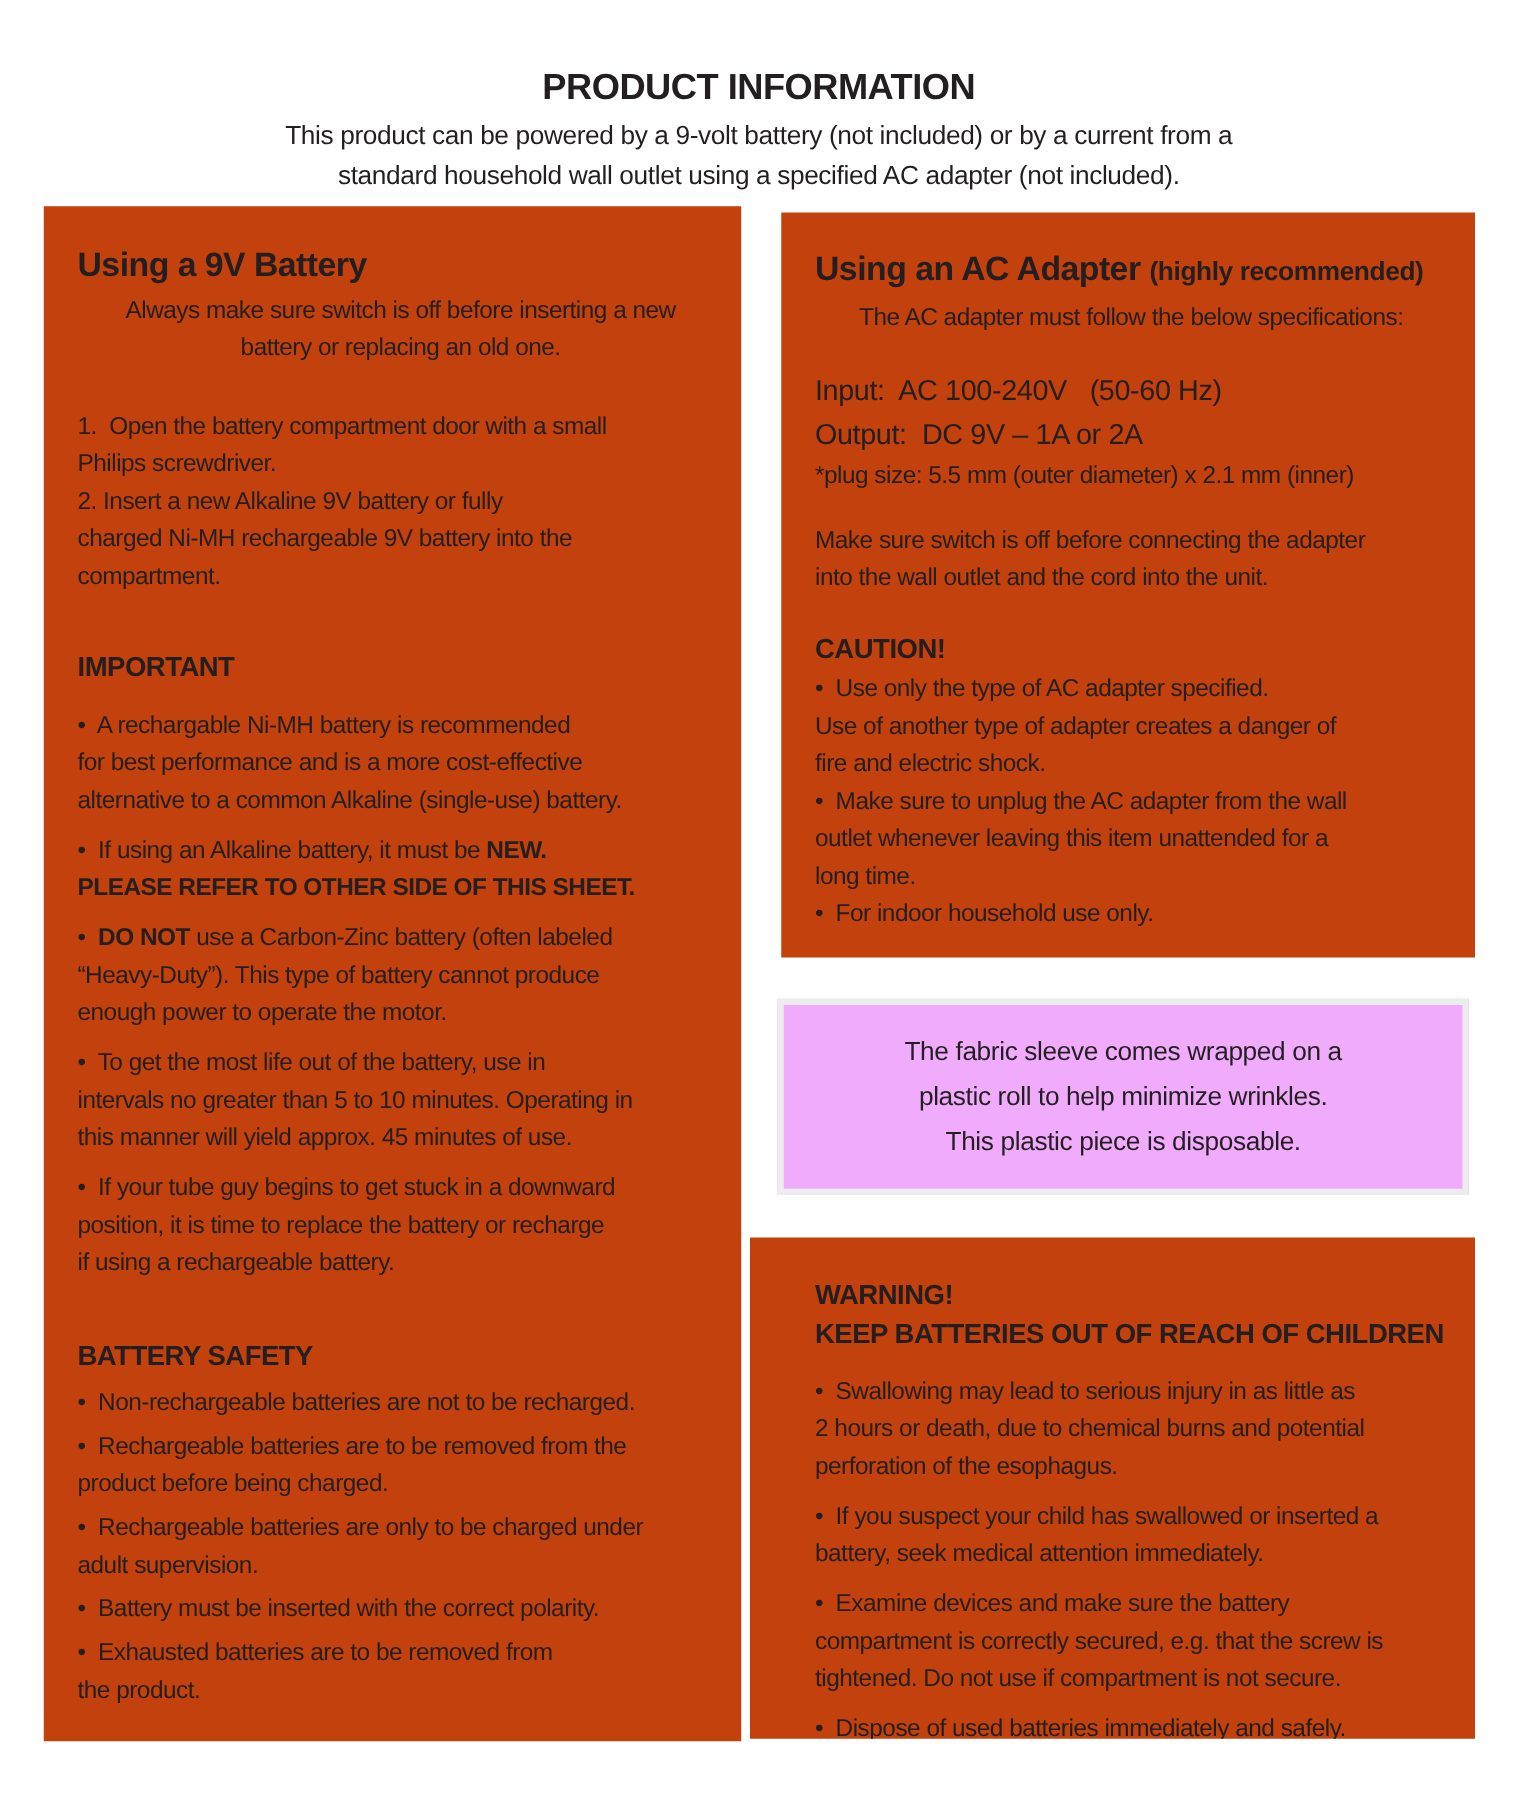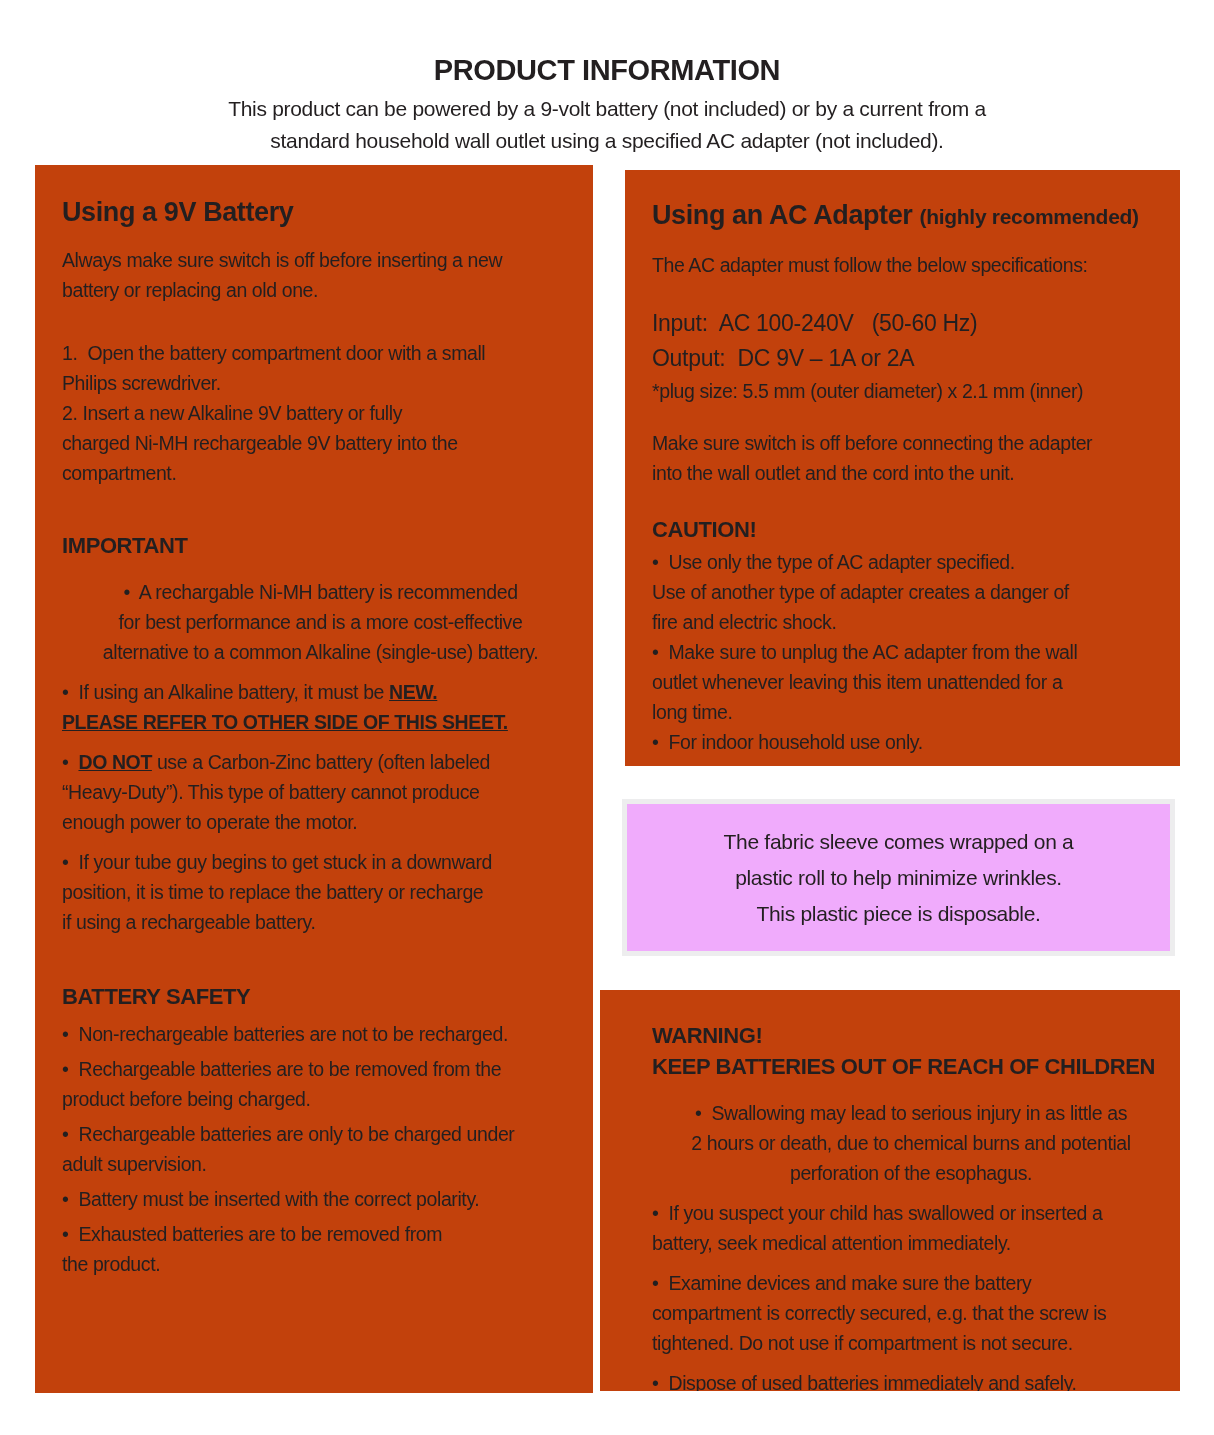--- a/index.html
+++ b/index.html
@@ -24,26 +24,26 @@
 
   h2,h3{margin:0;padding:0;}
   .box-heading{font-size:27px;font-weight:bold;letter-spacing:-0.4px;line-height:34px;}
   .box-heading .suffix{font-size:21px;letter-spacing:-0.3px;}
   .section-heading{font-size:22px;font-weight:bold;letter-spacing:-0.4px;line-height:31px;}
   .mt-a{margin-top:42px;}
   .mt-b{margin-top:44px;}
   .mt-c{margin-top:26px;}
 
   .para{font-size:19.5px;line-height:30px;letter-spacing:-0.4px;white-space:pre;margin:0;}
-  .b{font-weight:bold;text-decoration:underline;}
-  .intro-block{margin-top:16px;}
+  .b{font-weight:bold;}
+  .intro-block{margin-top:4px;text-align:center;}
   .steps{margin-top:33px;}
   .spaced{margin-top:10px;}
   .spaced .para{margin-top:10px;}
-  .spaced .para:first-child{margin-top:16px;text-align:center;}
+  .spaced .para:first-child{margin-top:16px;}
   .semi{margin-top:7px;}
   .semi .para{margin-top:5px;}
   .semi .para:first-child{margin-top:0;}
   .tight{margin-top:2px;}
   .tight .para{margin-top:0;}
 
   .specs{margin-top:26px;}
   .spec{font-size:23px;line-height:35px;letter-spacing:-0.3px;white-space:pre;}
   .note{margin-top:22px;}
 </style>
@@ -72,20 +72,23 @@
     <h3 class="section-heading mt-a">IMPORTANT</h3>
     <div class="spaced">
         <div class="para"><span>•&nbsp; </span><span>A rechargable Ni-MH battery is recommended
 for best performance and is a more cost-effective
 alternative to a common Alkaline (single-use) battery.</span></div>
         <div class="para"><span>•&nbsp; </span><span>If using an Alkaline battery, it must be </span><span class="b">NEW.
 PLEASE REFER TO OTHER SIDE OF THIS SHEET.</span></div>
         <div class="para"><span>•&nbsp; </span><span class="b">DO NOT</span><span> use a Carbon-Zinc battery (often labeled
 “Heavy-Duty”). This type of battery cannot produce
 enough power to operate the motor.</span></div>
+        <div class="para"><span>•&nbsp; </span><span>To get the most life out of the battery, use in
+intervals no greater than 5 to 10 minutes. Operating in
+this manner will yield approx. 45 minutes of use.</span></div>
         <div class="para"><span>•&nbsp; </span><span>If your tube guy begins to get stuck in a downward
 position, it is time to replace the battery or recharge
 if using a rechargeable battery.</span></div>
       </div>
     <h3 class="section-heading mt-b">BATTERY SAFETY</h3>
     <div class="semi">
         <div class="para"><span>•&nbsp; </span><span>Non-rechargeable batteries are not to be recharged.</span></div>
         <div class="para"><span>•&nbsp; </span><span>Rechargeable batteries are to be removed from the
 product before being charged.</span></div>
         <div class="para"><span>•&nbsp; </span><span>Rechargeable batteries are only to be charged under

